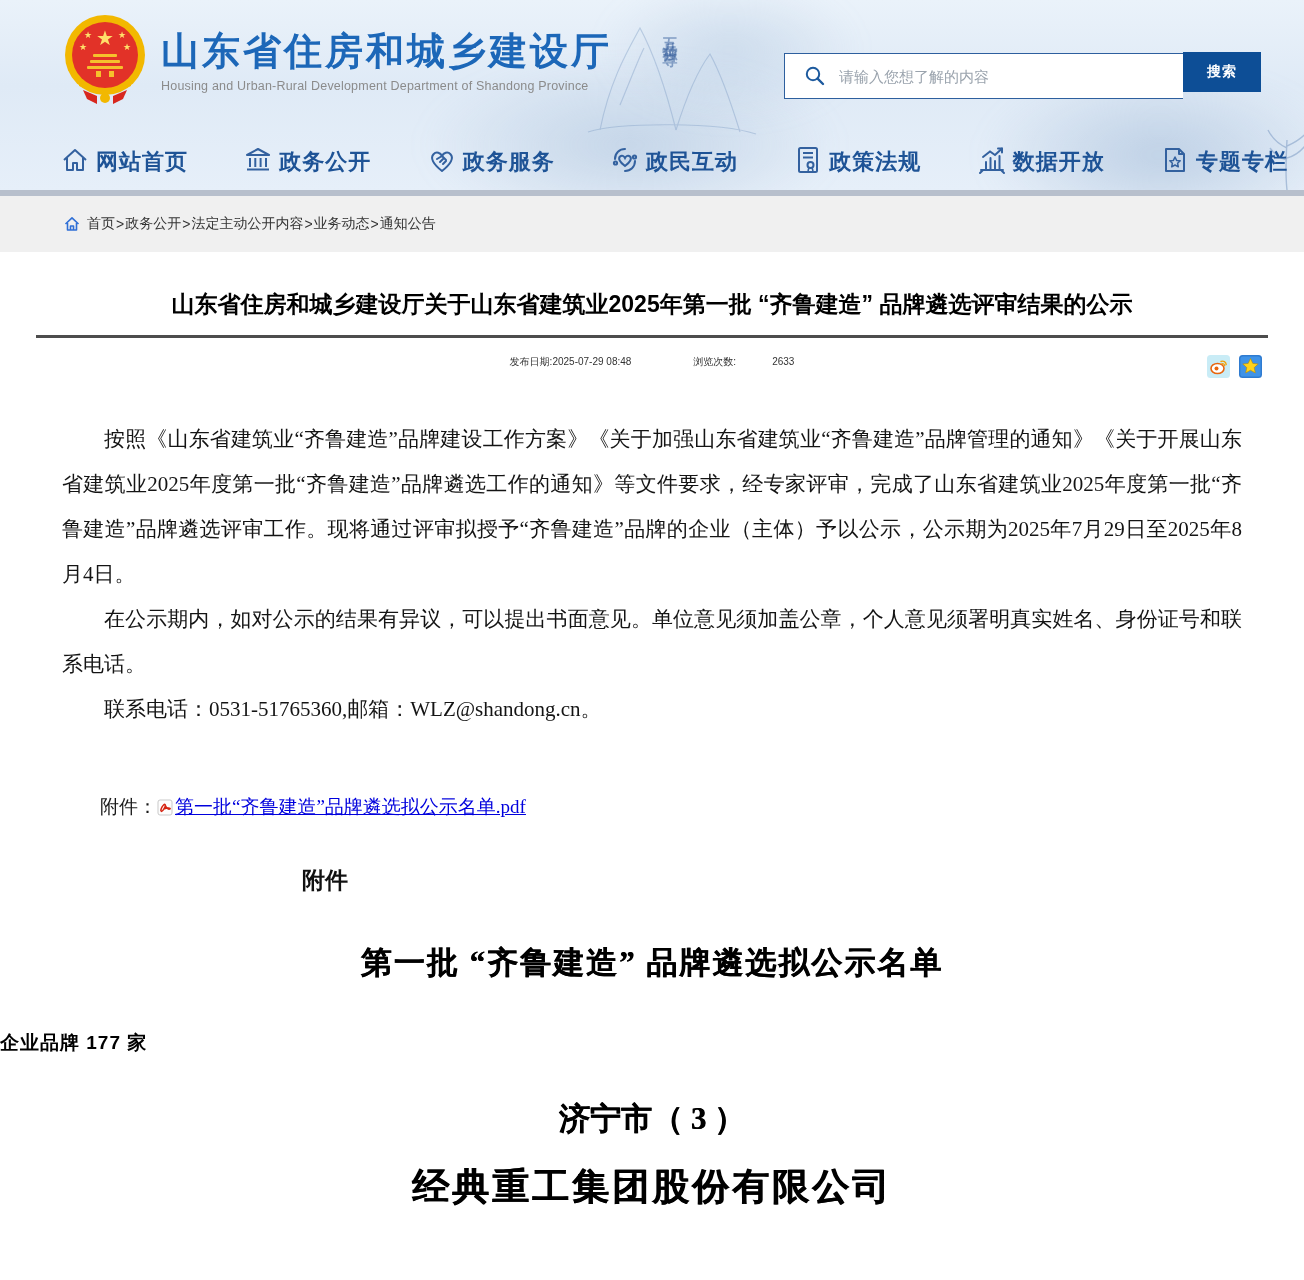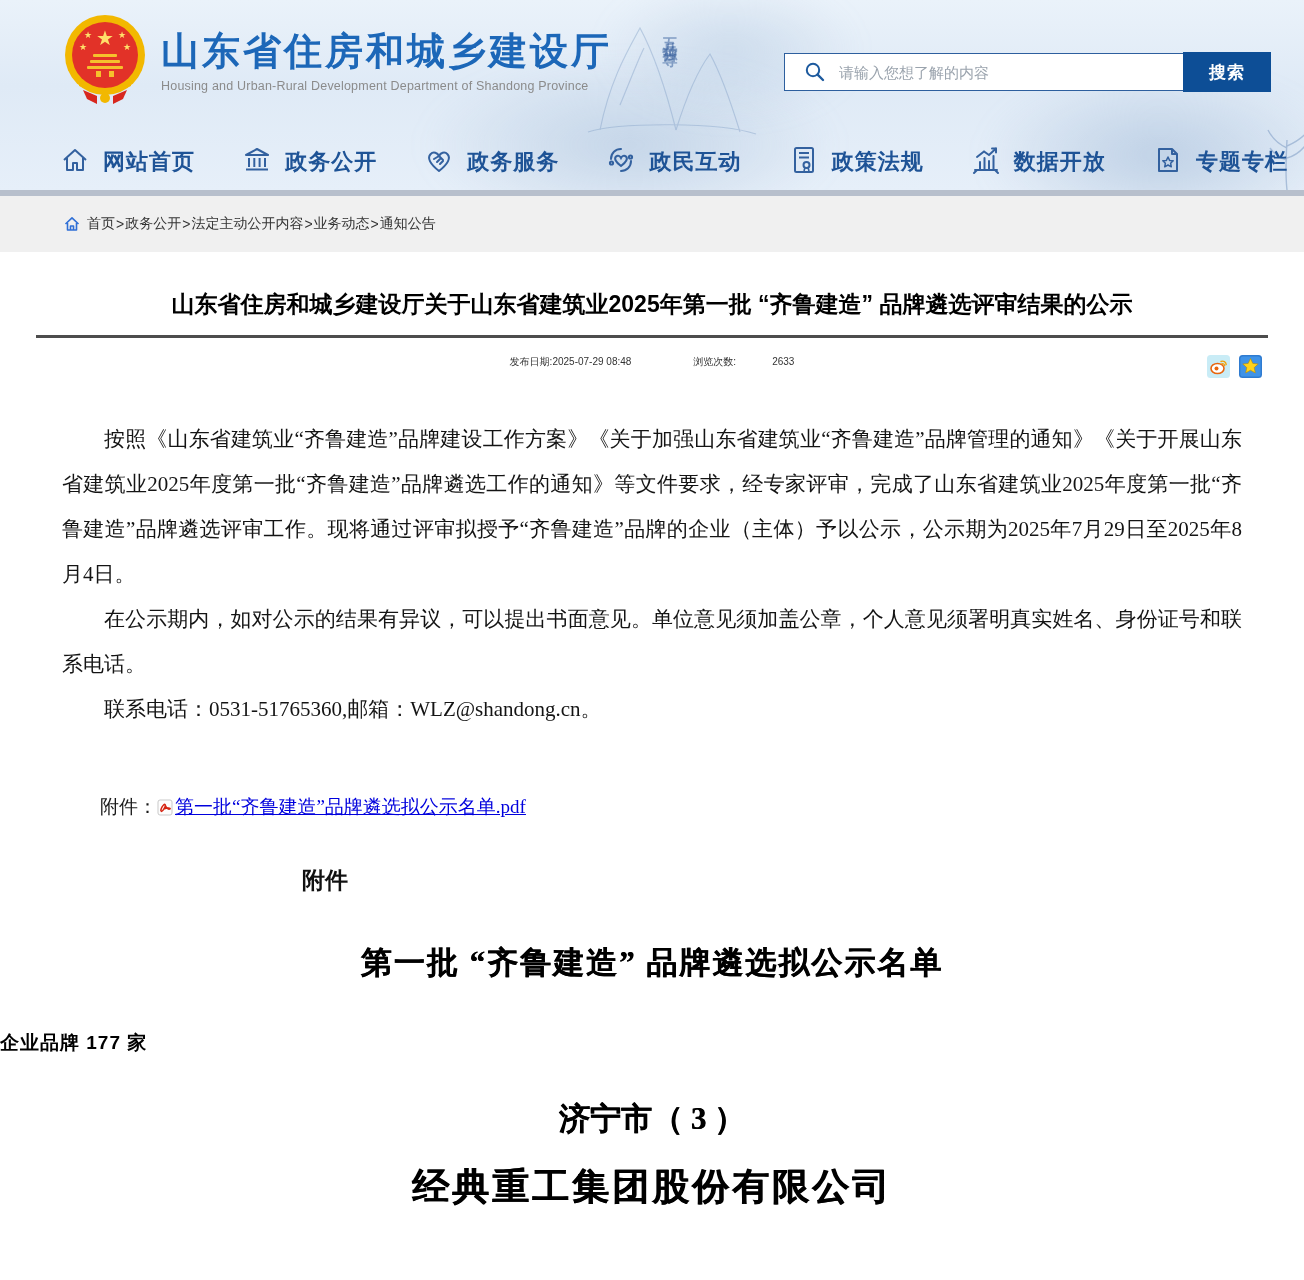--- a/index.html
+++ b/index.html
@@ -18,31 +18,31 @@
     color:rgba(58,98,158,.55); letter-spacing:4px; font-family:"Liberation Serif", serif; }
   .mountain-sketch { position:absolute; left:580px; top:10px; opacity:.5; pointer-events:none; }
   .tree-sketch { position:absolute; right:-6px; top:128px; opacity:.55; pointer-events:none; }
 
   .logo-wrap { position:absolute; left:63px; top:12px; display:flex; align-items:flex-start; cursor:pointer; }
   .logo-text { margin-left:14px; padding-top:18px; }
   .logo-title { font-size:38px; font-weight:bold; color:#1c67b8; letter-spacing:3px; line-height:42px; }
   .logo-sub { margin-top:7px; font-size:12.5px; color:#8b8b8b; letter-spacing:.2px; }
 
   .search { position:absolute; left:784px; top:53px; display:flex; }
-  .search-field { width:399px; height:38px; background:#fff; border:1px solid #2d5f9e; border-right:none;
+  .search-field { width:399px; height:46px; background:#fff; border:1px solid #2d5f9e; border-right:none;
     display:flex; align-items:center; }
   .search-field .mag { margin:0 13px 0 19px; display:flex; }
   .search-field input { flex:1; border:none; outline:none; font-size:15px; color:#333; background:transparent; height:100%; }
   .search-field input::placeholder { color:#9aa3ad; }
-  .search-btn { width:88px; height:40px; margin-top:-1px; background:#0d4e96; color:#fff; font-size:17px; font-weight:bold;
+  .search-btn { width:78px; height:40px; margin-top:-1px; background:#0d4e96; color:#fff; font-size:14px; font-weight:bold;
     border:none; cursor:pointer; letter-spacing:1px; }
 
   .main-nav { position:absolute; left:60px; right:16px; top:138px; height:48px;
     display:flex; justify-content:space-between; align-items:center; }
-  .nav-item { display:flex; align-items:center; gap:13px; cursor:pointer;justify-content:center; }
+  .nav-item { display:flex; align-items:center; gap:6px; cursor:pointer;justify-content:center; }
   .nav-label { font-size:22px; font-weight:bold; color:#1e5396; letter-spacing:1px; }
 
   .header-strip { height:6px; background:#b7bfcc; }
 
   
   .breadcrumb { height:56px; background:#f0f0f0; display:flex; align-items:center; padding-left:64px;
     font-size:14px; color:#333; }
   .breadcrumb .home-glyph { display:flex; margin-right:7px; }
   .crumb { cursor:pointer; }
   .crumb-sep { margin:0 1px; color:#333; }

